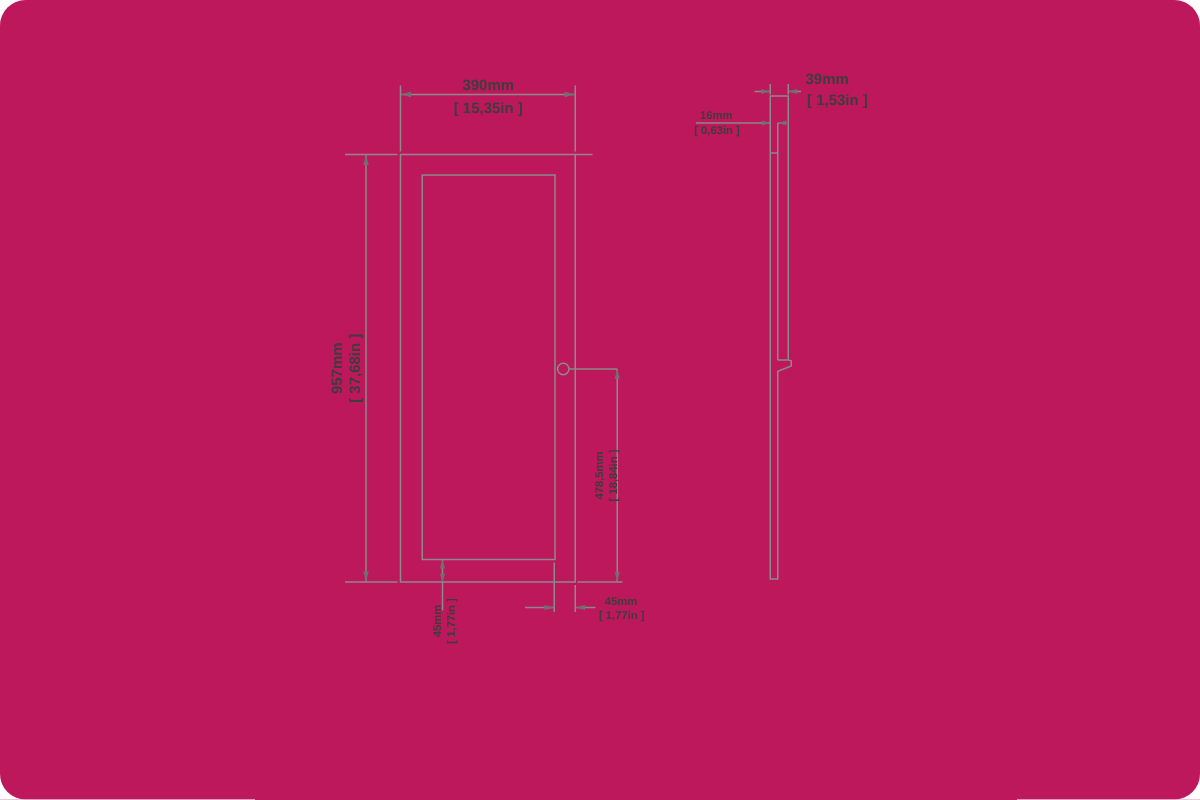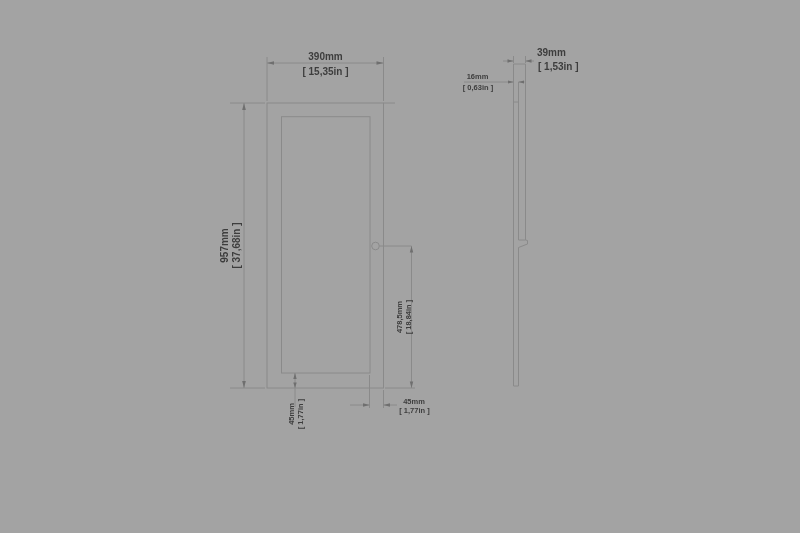--- a/index.html
+++ b/index.html
@@ -1,21 +1,22 @@
 <!DOCTYPE html>
 <html><head>
 <meta charset="utf-8">
 <style>
   html,body{margin:0;padding:0;background:#ffffff;}
   .canvas{
     position:relative;
     width:800px;height:533px;
-    background:#a3a3a3;
+    background:#be185d;
     overflow:hidden;
     font-family:"Liberation Sans", sans-serif;
+    border-radius:17px;
   }
   svg{display:block;}
   text{
     font-family:"Liberation Sans", sans-serif;
     font-weight:bold;
     fill:#3d3d3d;
   }
   .t-main{font-size:10px;}
   .t-small{font-size:7.5px;}
   .geo{stroke:#8a8a8a;stroke-width:1;fill:none;}

